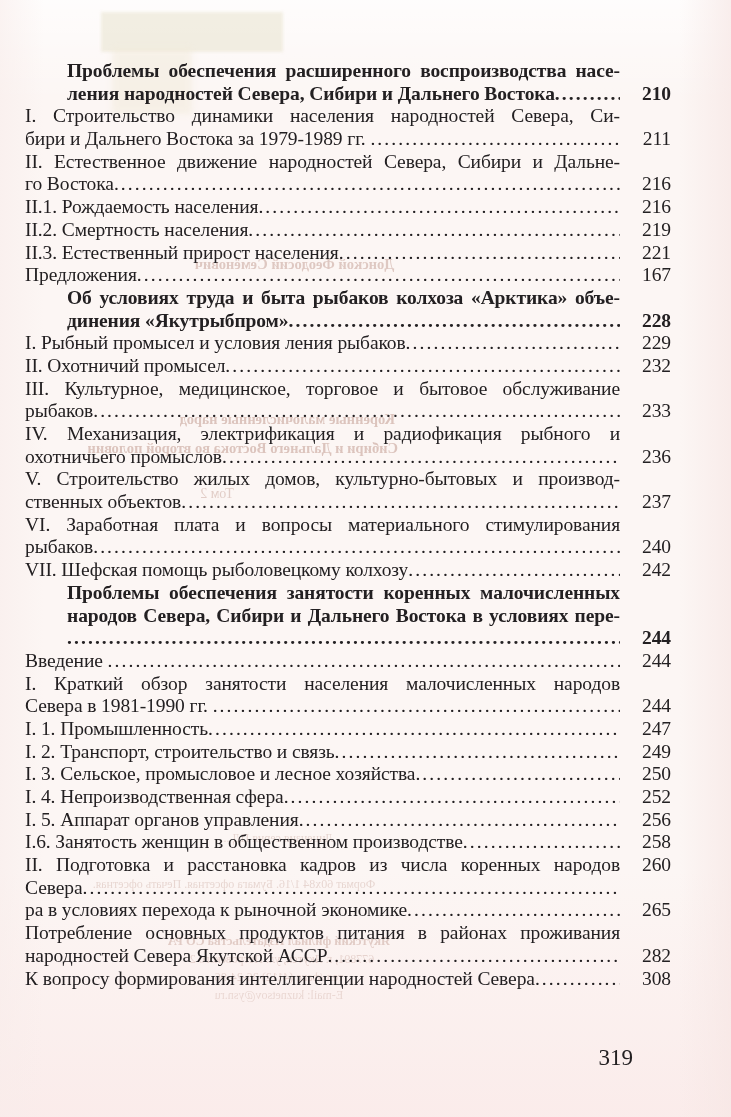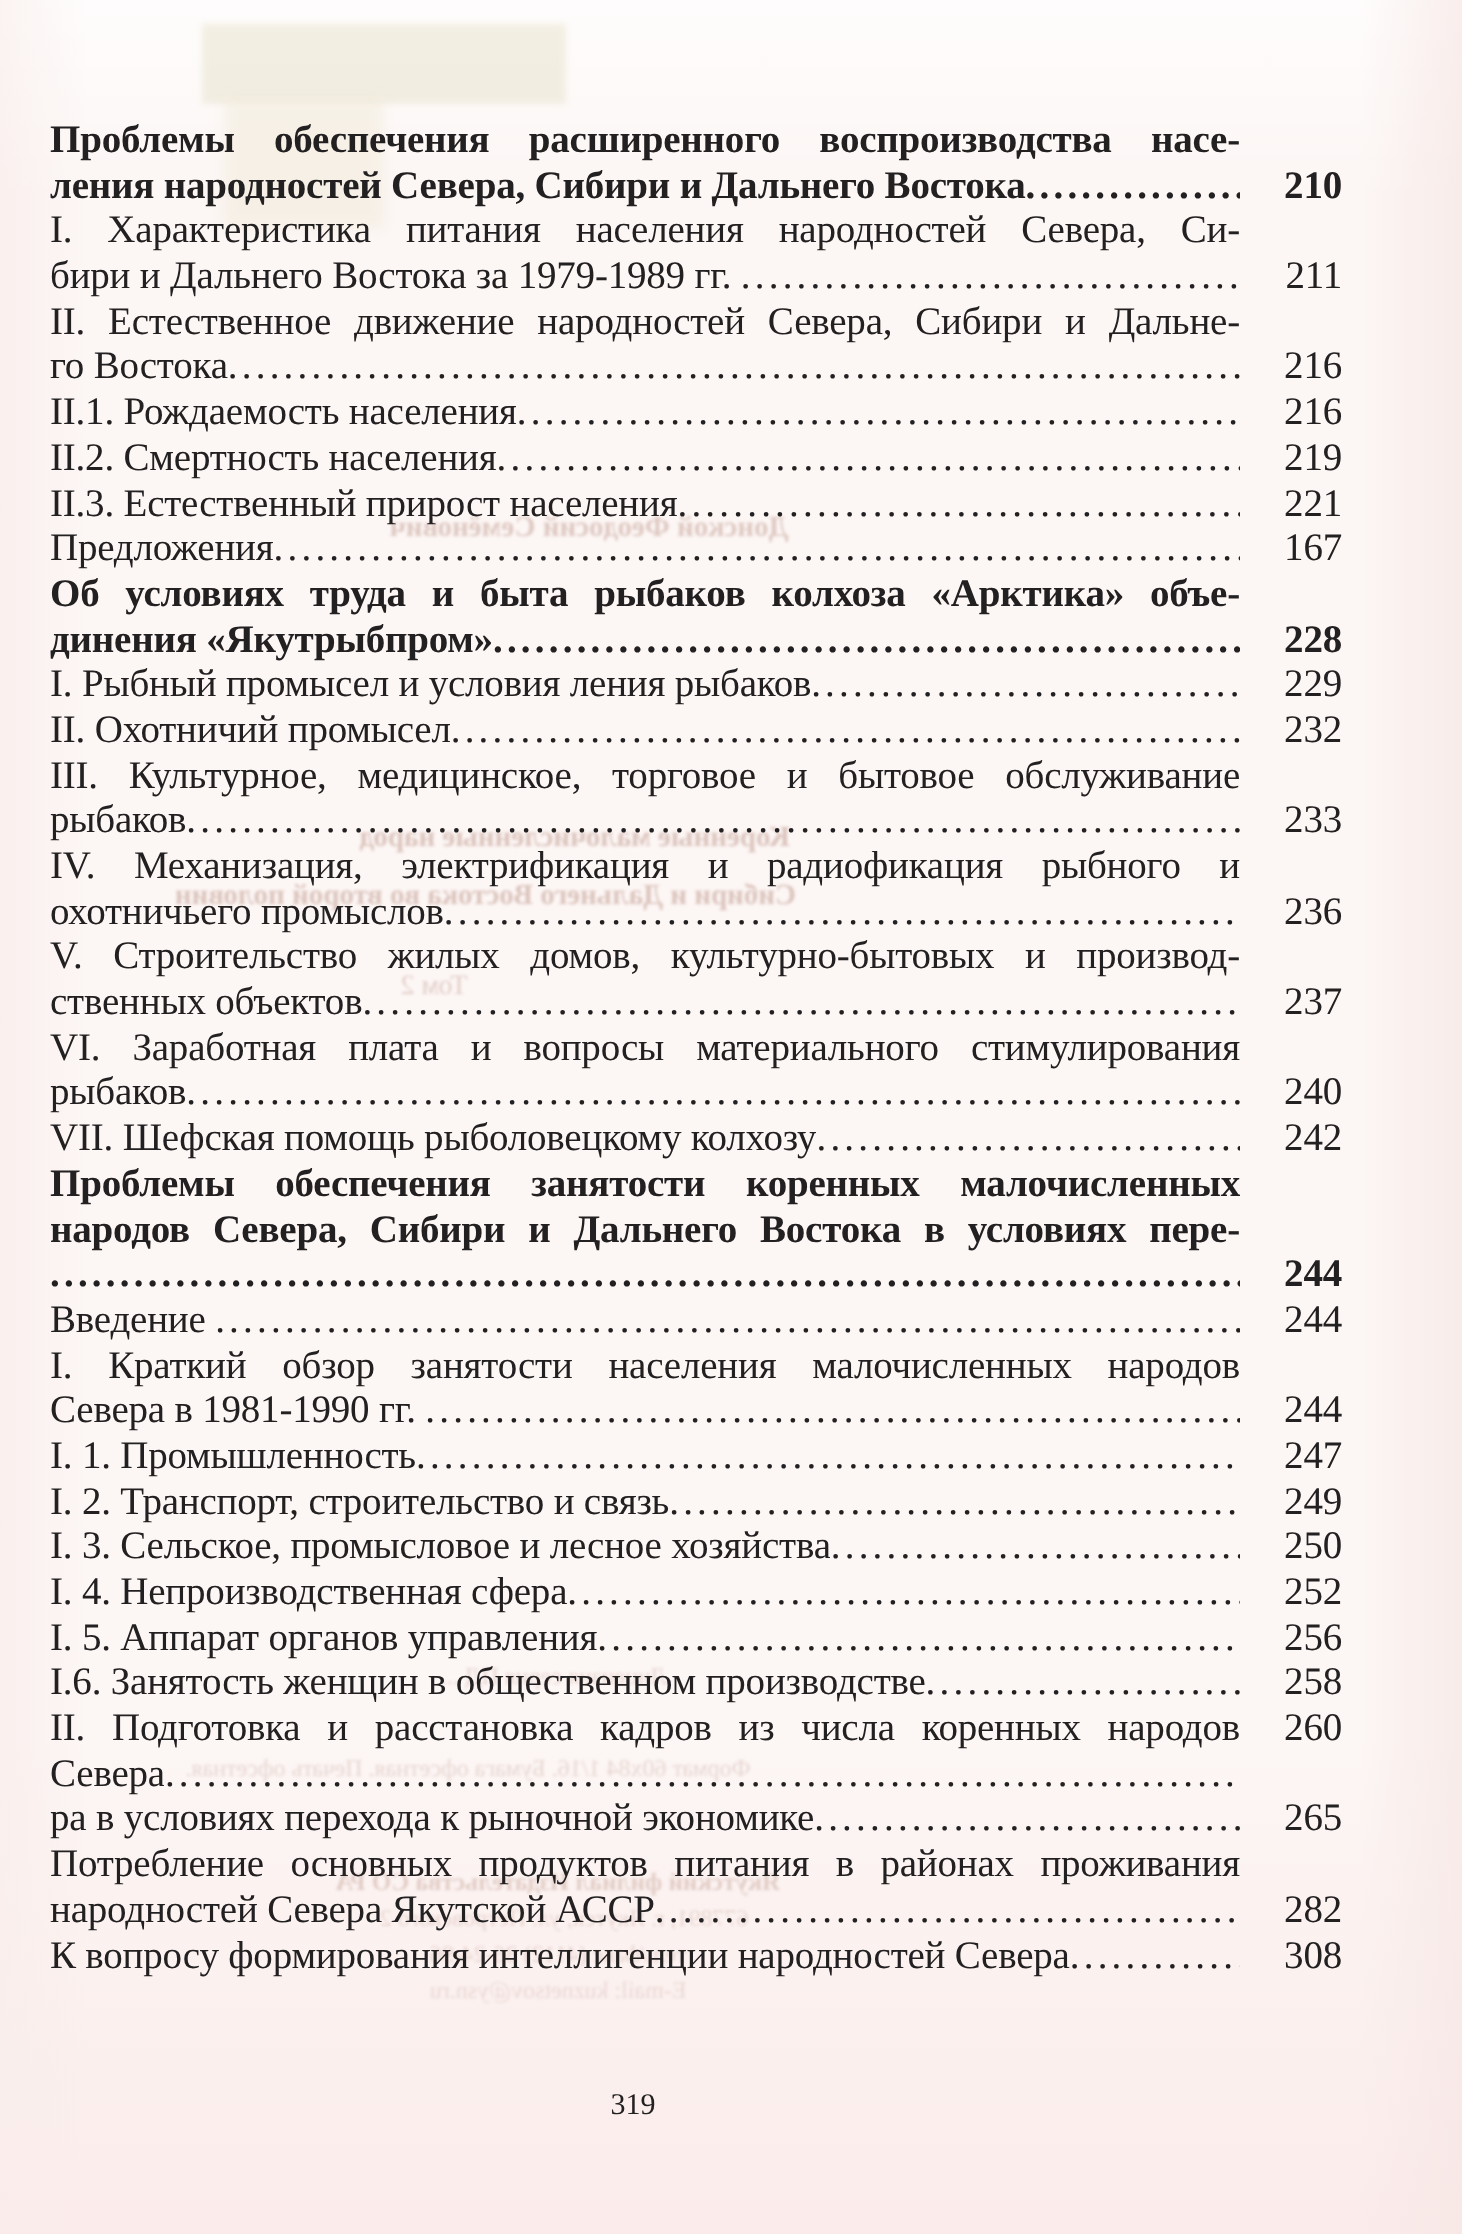--- a/index.html
+++ b/index.html
@@ -33,37 +33,37 @@
     overflow:hidden;
   }
   
   .toc{
     position:absolute;left:25px;top:60px;width:646px;
     color:var(--ink);
     font-size:19.5px;line-height:22.7px;
     letter-spacing:-0.1px;
   }
   .row{display:flex;align-items:baseline;height:22.7px;}
-  .row.bold{font-weight:700;}
+  .row.bold{font-weight:700;margin-left:42px;}
   .txt{flex:0 0 auto;white-space:pre;max-width:595px;overflow:hidden;}
   .row.justify .txt{
     flex:1 1 auto;min-width:0;white-space:normal;
     text-align:justify;text-align-last:justify;
     max-height:22.7px;overflow:hidden;
   }
   .dots{flex:1 1 auto;overflow:hidden;white-space:nowrap;}
   .dots::after{
     content:"..........................................................................................................................................";
     letter-spacing:2.1px;
   }
   .pnum{flex:0 0 51px;text-align:right;}
   .footer{
     position:absolute;left:0;top:1045px;width:633px;
-    text-align:center;color:var(--ink);
-    font-size:15px;
+    text-align:right;color:var(--ink);
+    font-size:23px;
   }
 </style>
 </head>
 <body>
 
 <div class="sheet">
   <div id="ghost-layer">
       <div class="gblock" style="left: 101px; top: 12px; width: 182px; height: 40px; background: rgb(233, 228, 207); opacity: 0.55; filter: blur(1.5px);"></div>
       <div class="gblock" style="left: 112px; top: 48px; width: 80px; height: 66px; background: rgb(241, 234, 217); opacity: 0.5; filter: blur(3px);"></div>
       <div class="ghost" style="left: 192px; top: 256px; width: 205px; font-size: 14.5px; opacity: 0.5; font-weight: 700;">Донской Феодосий Семёнович</div>
@@ -81,21 +81,21 @@
       <div class="row bold justify">
         <span class="txt">Проблемы обеспечения расширенного воспроизводства насе-</span>
         <span class="pnum"></span>
       </div>
       <div class="row bold">
         <span class="txt">ления народностей Севера, Сибири и Дальнего Востока</span>
         <span class="dots"></span>
         <span class="pnum">210</span>
       </div>
       <div class="row justify">
-        <span class="txt">I. Характеристика питания населения народностей Севера, Си-</span>
+        <span class="txt">I. Строительство динамики населения народностей Севера, Си-</span>
         <span class="pnum"></span>
       </div>
       <div class="row">
         <span class="txt">бири и Дальнего Востока за 1979-1989 гг. </span>
         <span class="dots"></span>
         <span class="pnum">211</span>
       </div>
       <div class="row justify">
         <span class="txt">II. Естественное движение народностей Севера, Сибири и Дальне-</span>
         <span class="pnum"></span>

